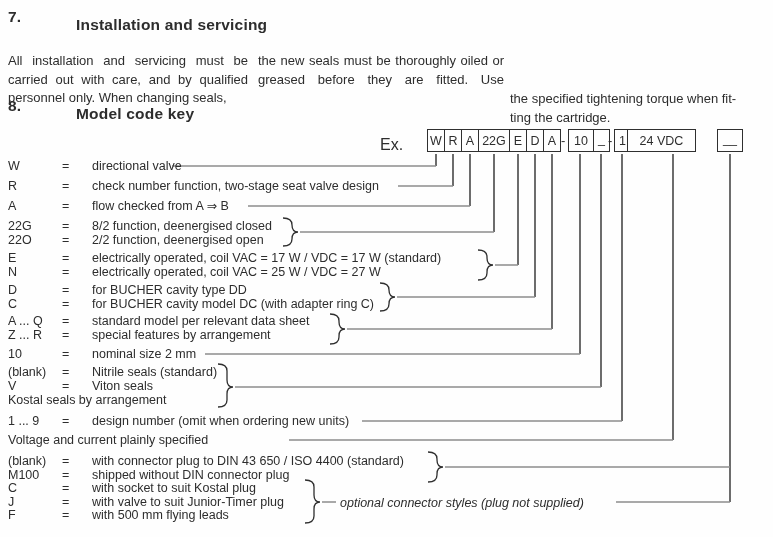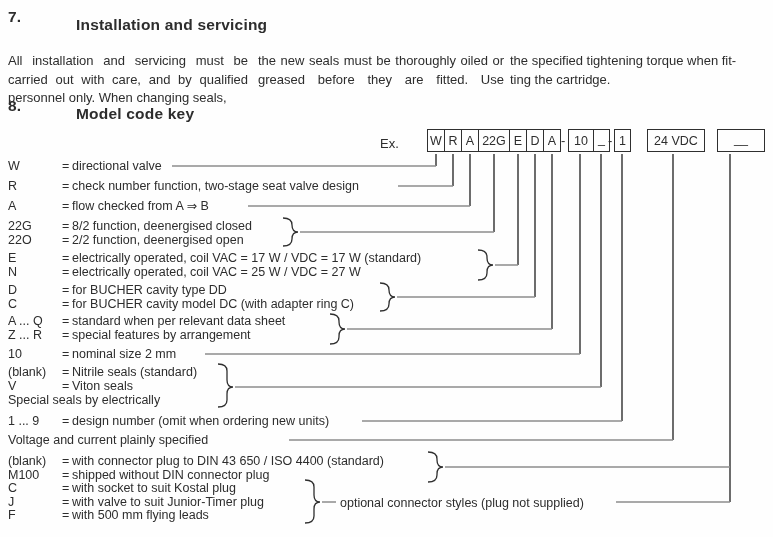--- a/index.html
+++ b/index.html
@@ -8,36 +8,36 @@
     font-family:"Liberation Sans","DejaVu Sans",sans-serif;color:#2d2d2d;
     overflow:hidden;margin:0 auto;
   }
   .heading{position:absolute;left:8px;font-weight:bold;font-size:15.5px;letter-spacing:.2px;}
   .heading .hnum{position:absolute;left:0;top:0;}
   .heading .htitle{position:absolute;left:30px;top:8px;white-space:nowrap;margin-left:38px;}
   .cols{position:absolute;top:37px;font-size:13px;line-height:18.5px;}
   .col{position:absolute;top:15px;}
   .col1{left:8px;width:240px;text-align:justify;}
   .col2{left:258px;width:246px;text-align:justify;text-align-last:justify;}
-  .col3{left:510px;width:256px;white-space:pre-line;}
-  .exlabel{position:absolute;left:380px;top:136px;font-size:13px;}
+  .col3{left:510px;width:256px;white-space:pre-line;margin-top:38px;}
+  .exlabel{position:absolute;left:380px;top:136px;font-size:16px;}
   .box{
     position:absolute;top:129px;height:23px;border:1.4px solid #2f2f2f;
     font-size:12.5px;text-align:center;line-height:23px;background:#fefefe;
     white-space:nowrap;box-sizing:border-box;
   }
   .box.blankbox{line-height:19px;}
   .dash{position:absolute;top:133px;font-size:13px;}
   svg.lines{position:absolute;left:0;top:0;z-index:1;}
   .row{position:absolute;left:8px;height:14px;font-size:12.5px;line-height:14px;white-space:nowrap;z-index:2;}
   .row .code{position:absolute;left:0;top:0;}
   .row .eq{position:absolute;left:54px;top:0;}
-  .row .desc{position:absolute;left:64px;top:0;}
+  .row .desc{position:absolute;left:84px;top:0;}
   .row.full .desc{left:0;}
-  .annotation{position:absolute;left:340px;top:496px;font-size:12.5px;white-space:nowrap;z-index:2;}
+  .annotation{position:absolute;left:340px;top:496px;font-size:12.5px;white-space:nowrap;z-index:2;font-style:italic;}
 </style>
 </head>
 <body>
 
 <div class="page">
 
   <div class="heading" style="top:8px">
     <span class="hnum">7.</span>
     <span class="htitle">Installation and servicing</span>
   </div>
@@ -78,22 +78,22 @@
   <span class="box" style="left:461px;width:18px">A</span>
   <span class="box" style="left:478px;width:32px">22G</span>
   <span class="box" style="left:509px;width:18px">E</span>
   <span class="box" style="left:526px;width:18px">D</span>
   <span class="box" style="left:543px;width:18px">A</span>
   <span class="dash" style="left:561px">-</span>
   <span class="box" style="left:568px;width:26px">10</span>
   <span class="box blankbox" style="left:593px;width:17px">_</span>
   <span class="dash" style="left:608px">-</span>
   <span class="box" style="left:614px;width:17px">1</span>
-  <span class="box" style="left:647px;width:58px">24 VDC</span>
-  <span class="box blankbox" style="left:717px;width:48px">__</span>
+  <span class="box" style="left:627px;width:69px">24 VDC</span>
+  <span class="box blankbox" style="left:717px;width:26px">__</span>
 
   <div class="row" style="top:159px">
     <span class="code">W</span>
     <span class="eq">=</span>
     <span class="desc">directional valve</span>
   </div>
   <div class="row" style="top:179px">
     <span class="code">R</span>
     <span class="eq">=</span>
     <span class="desc">check number function, two-stage seat valve design</span>
@@ -129,21 +129,21 @@
     <span class="desc">for BUCHER cavity type DD</span>
   </div>
   <div class="row" style="top:297px">
     <span class="code">C</span>
     <span class="eq">=</span>
     <span class="desc">for BUCHER cavity model DC (with adapter ring C)</span>
   </div>
   <div class="row" style="top:314px">
     <span class="code">A ... Q</span>
     <span class="eq">=</span>
-    <span class="desc">standard when per relevant data sheet</span>
+    <span class="desc">standard model per relevant data sheet</span>
   </div>
   <div class="row" style="top:328px">
     <span class="code">Z ... R</span>
     <span class="eq">=</span>
     <span class="desc">special features by arrangement</span>
   </div>
   <div class="row" style="top:347px">
     <span class="code">10</span>
     <span class="eq">=</span>
     <span class="desc">nominal size 2 mm</span>
@@ -154,21 +154,21 @@
     <span class="desc">Nitrile seals (standard)</span>
   </div>
   <div class="row" style="top:379px">
     <span class="code">V</span>
     <span class="eq">=</span>
     <span class="desc">Viton seals</span>
   </div>
   <div class="row full" style="top:393px">
     <span class="code"></span>
     <span class="eq"></span>
-    <span class="desc">Special seals by electrically</span>
+    <span class="desc">Kostal seals by arrangement</span>
   </div>
   <div class="row" style="top:414px">
     <span class="code">1 ... 9</span>
     <span class="eq">=</span>
     <span class="desc">design number (omit when ordering new units)</span>
   </div>
   <div class="row full" style="top:433px">
     <span class="code"></span>
     <span class="eq"></span>
     <span class="desc">Voltage and current plainly specified</span>

